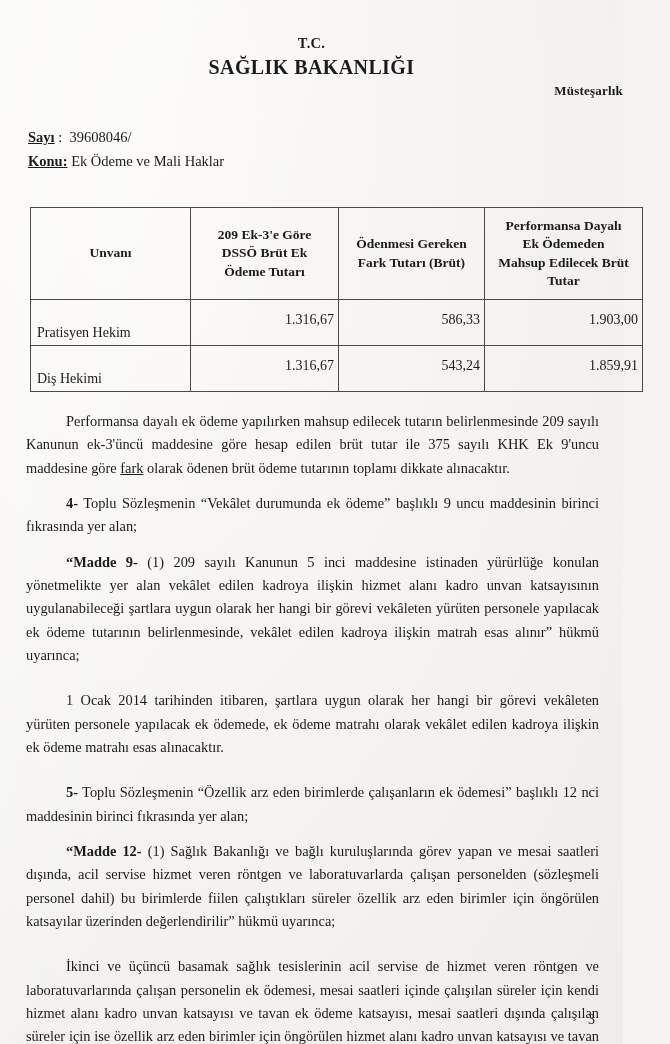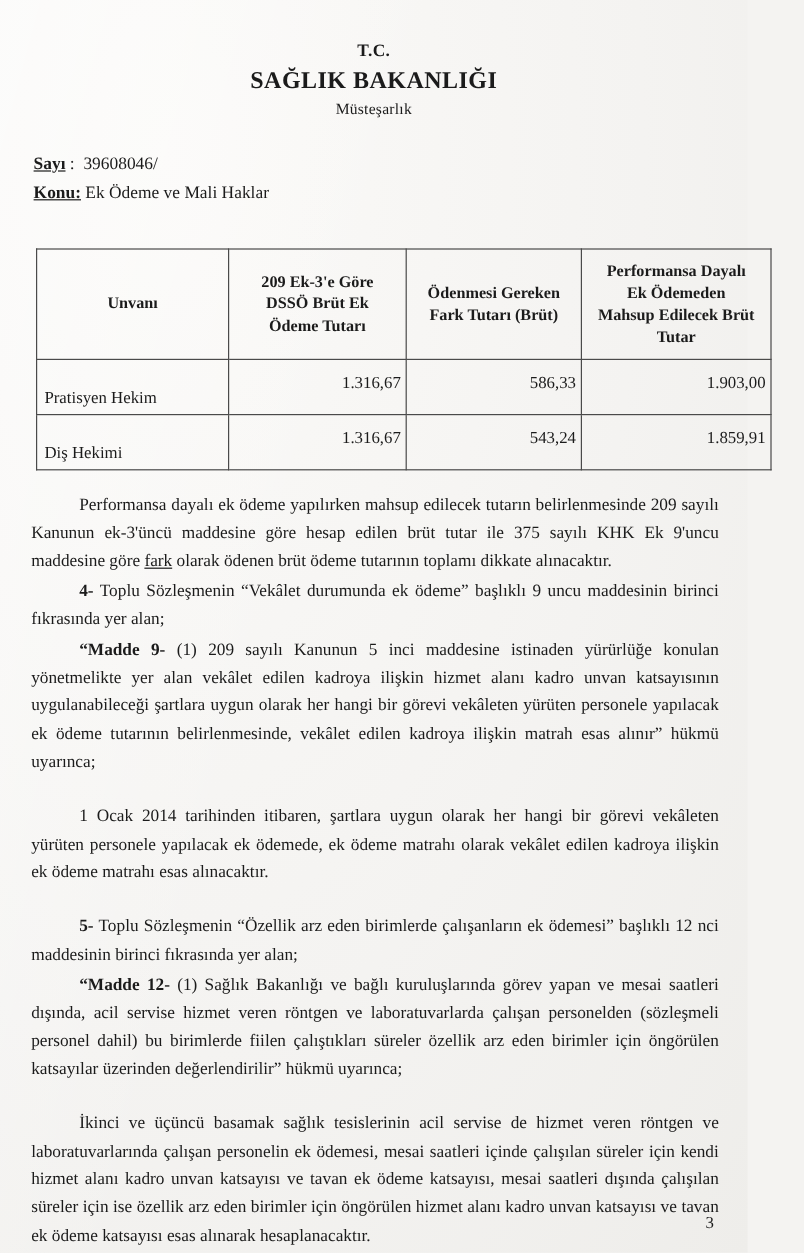--- a/index.html
+++ b/index.html
@@ -38,24 +38,25 @@
     letter-spacing: 0.3px;
     line-height: 1.35;
   }
   .lh-line2 {
     font-weight: bold;
     font-size: 20px;
     letter-spacing: 0.4px;
     line-height: 1.35;
   }
   .lh-line3 {
-    font-weight: normal;
+    font-weight: bold;
     font-size: 13px;
     letter-spacing: 0.2px;
     line-height: 1.5;
+    text-align: right;
   }
 
   
   .refblock {
     margin: 26px 0 0 28px;
     font-size: 14.5px;
     line-height: 1.62;
   }
   .ref-row {
     white-space: pre;
@@ -119,21 +120,21 @@
     margin: 18px 24px 0 26px;
     font-size: 14.4px;
     line-height: 1.62;
     text-align: justify;
     text-justify: inter-word;
   }
   .para {
     margin: 0;
     text-indent: 40px;
   }
-  .para.gap-sm { margin-top: 2px; }
+  .para.gap-sm { margin-top: 12px; }
   .para.gap-lg { margin-top: 22px; }
   .b { font-weight: bold; }
   .u { text-decoration: underline; }
 
   
   .page-number {
     position: absolute;
     right: 28px;
     bottom: 16px;
     font-size: 14px;

